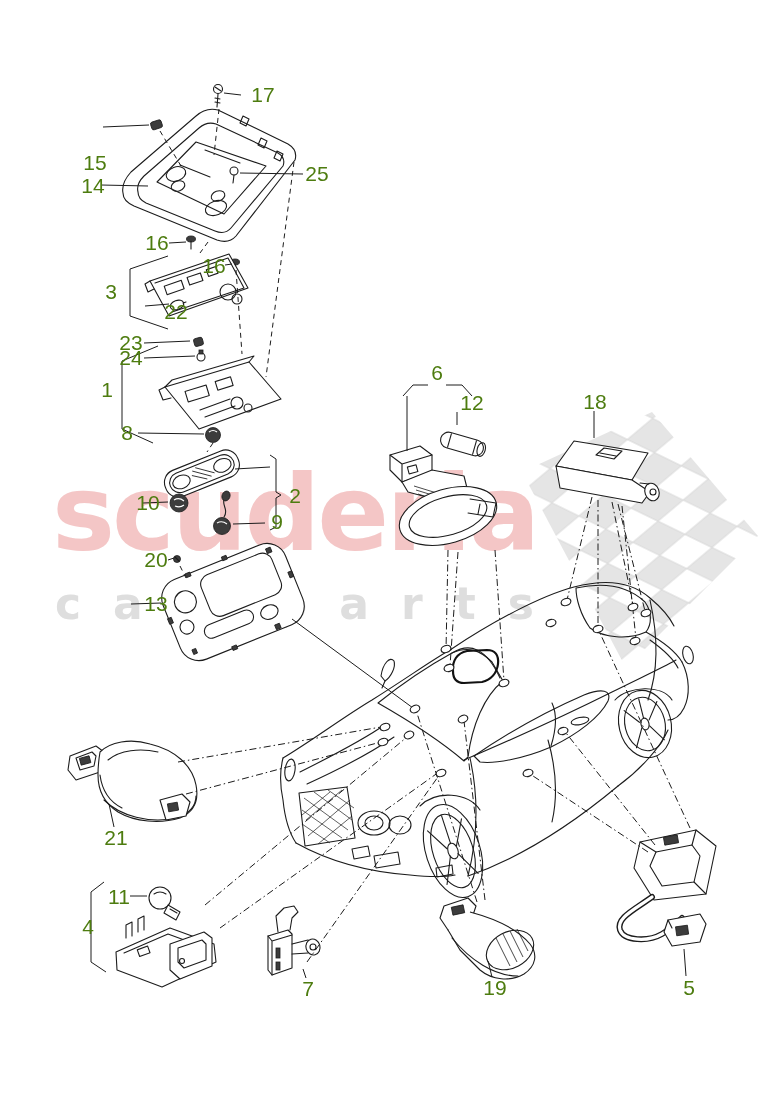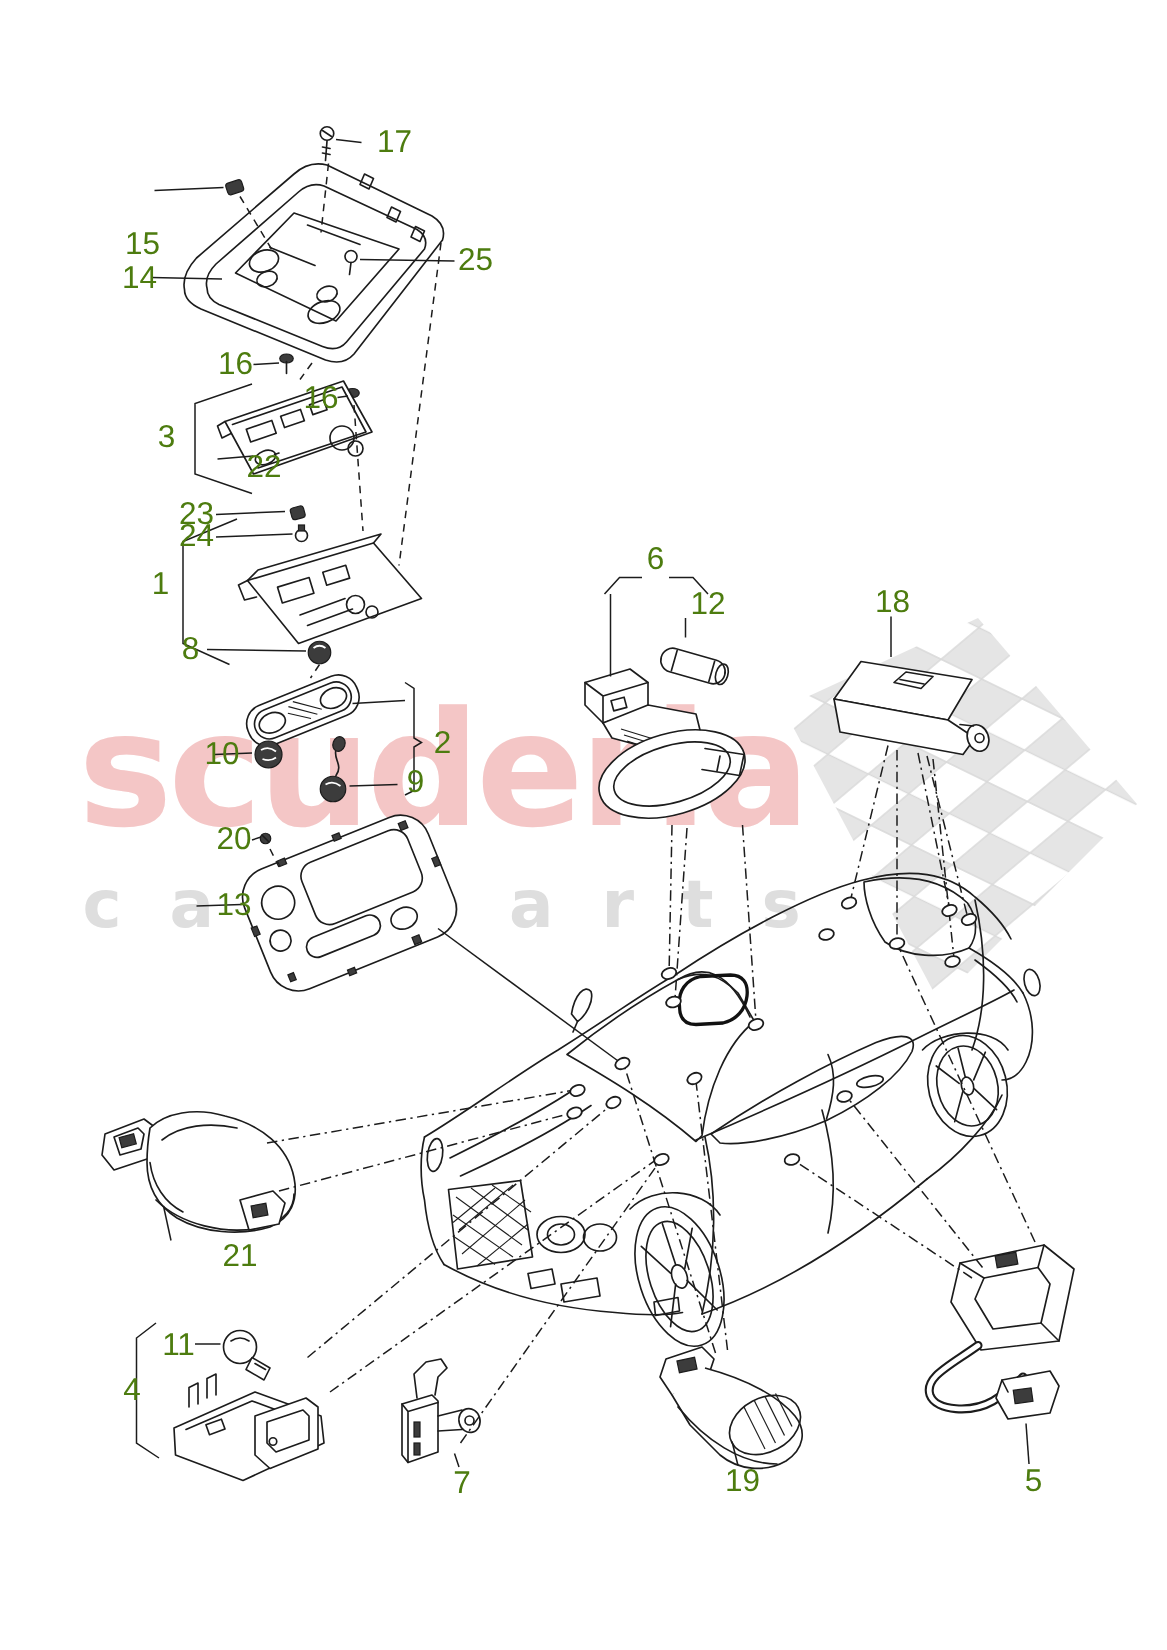--- a/index.html
+++ b/index.html
@@ -432,20 +432,20 @@
       <div class="callout" style="left: 107px; top: 390px;">1</div>
       <div class="callout" style="left: 127px; top: 433px;">8</div>
       <div class="callout" style="left: 295px; top: 496px;">2</div>
       <div class="callout" style="left: 148px; top: 503px;">10</div>
       <div class="callout" style="left: 277px; top: 522px;">9</div>
       <div class="callout" style="left: 156px; top: 560px;">20</div>
       <div class="callout" style="left: 120px; top: 604px; margin-left: 36px;">13</div>
       <div class="callout" style="left: 437px; top: 373px;">6</div>
       <div class="callout" style="left: 472px; top: 403px;">12</div>
       <div class="callout" style="left: 595px; top: 402px;">18</div>
-      <div class="callout" style="left: 116px; top: 838px; margin-left: 44px;">21</div>
+      <div class="callout" style="left: 116px; top: 838px;">21</div>
       <div class="callout" style="left: 119px; top: 897px;">11</div>
       <div class="callout" style="left: 88px; top: 927px;">4</div>
       <div class="callout" style="left: 308px; top: 989px;">7</div>
       <div class="callout" style="left: 495px; top: 988px;">19</div>
       <div class="callout" style="left: 689px; top: 988px;">5</div>
     </div>
 </div>
 
 </body></html>

